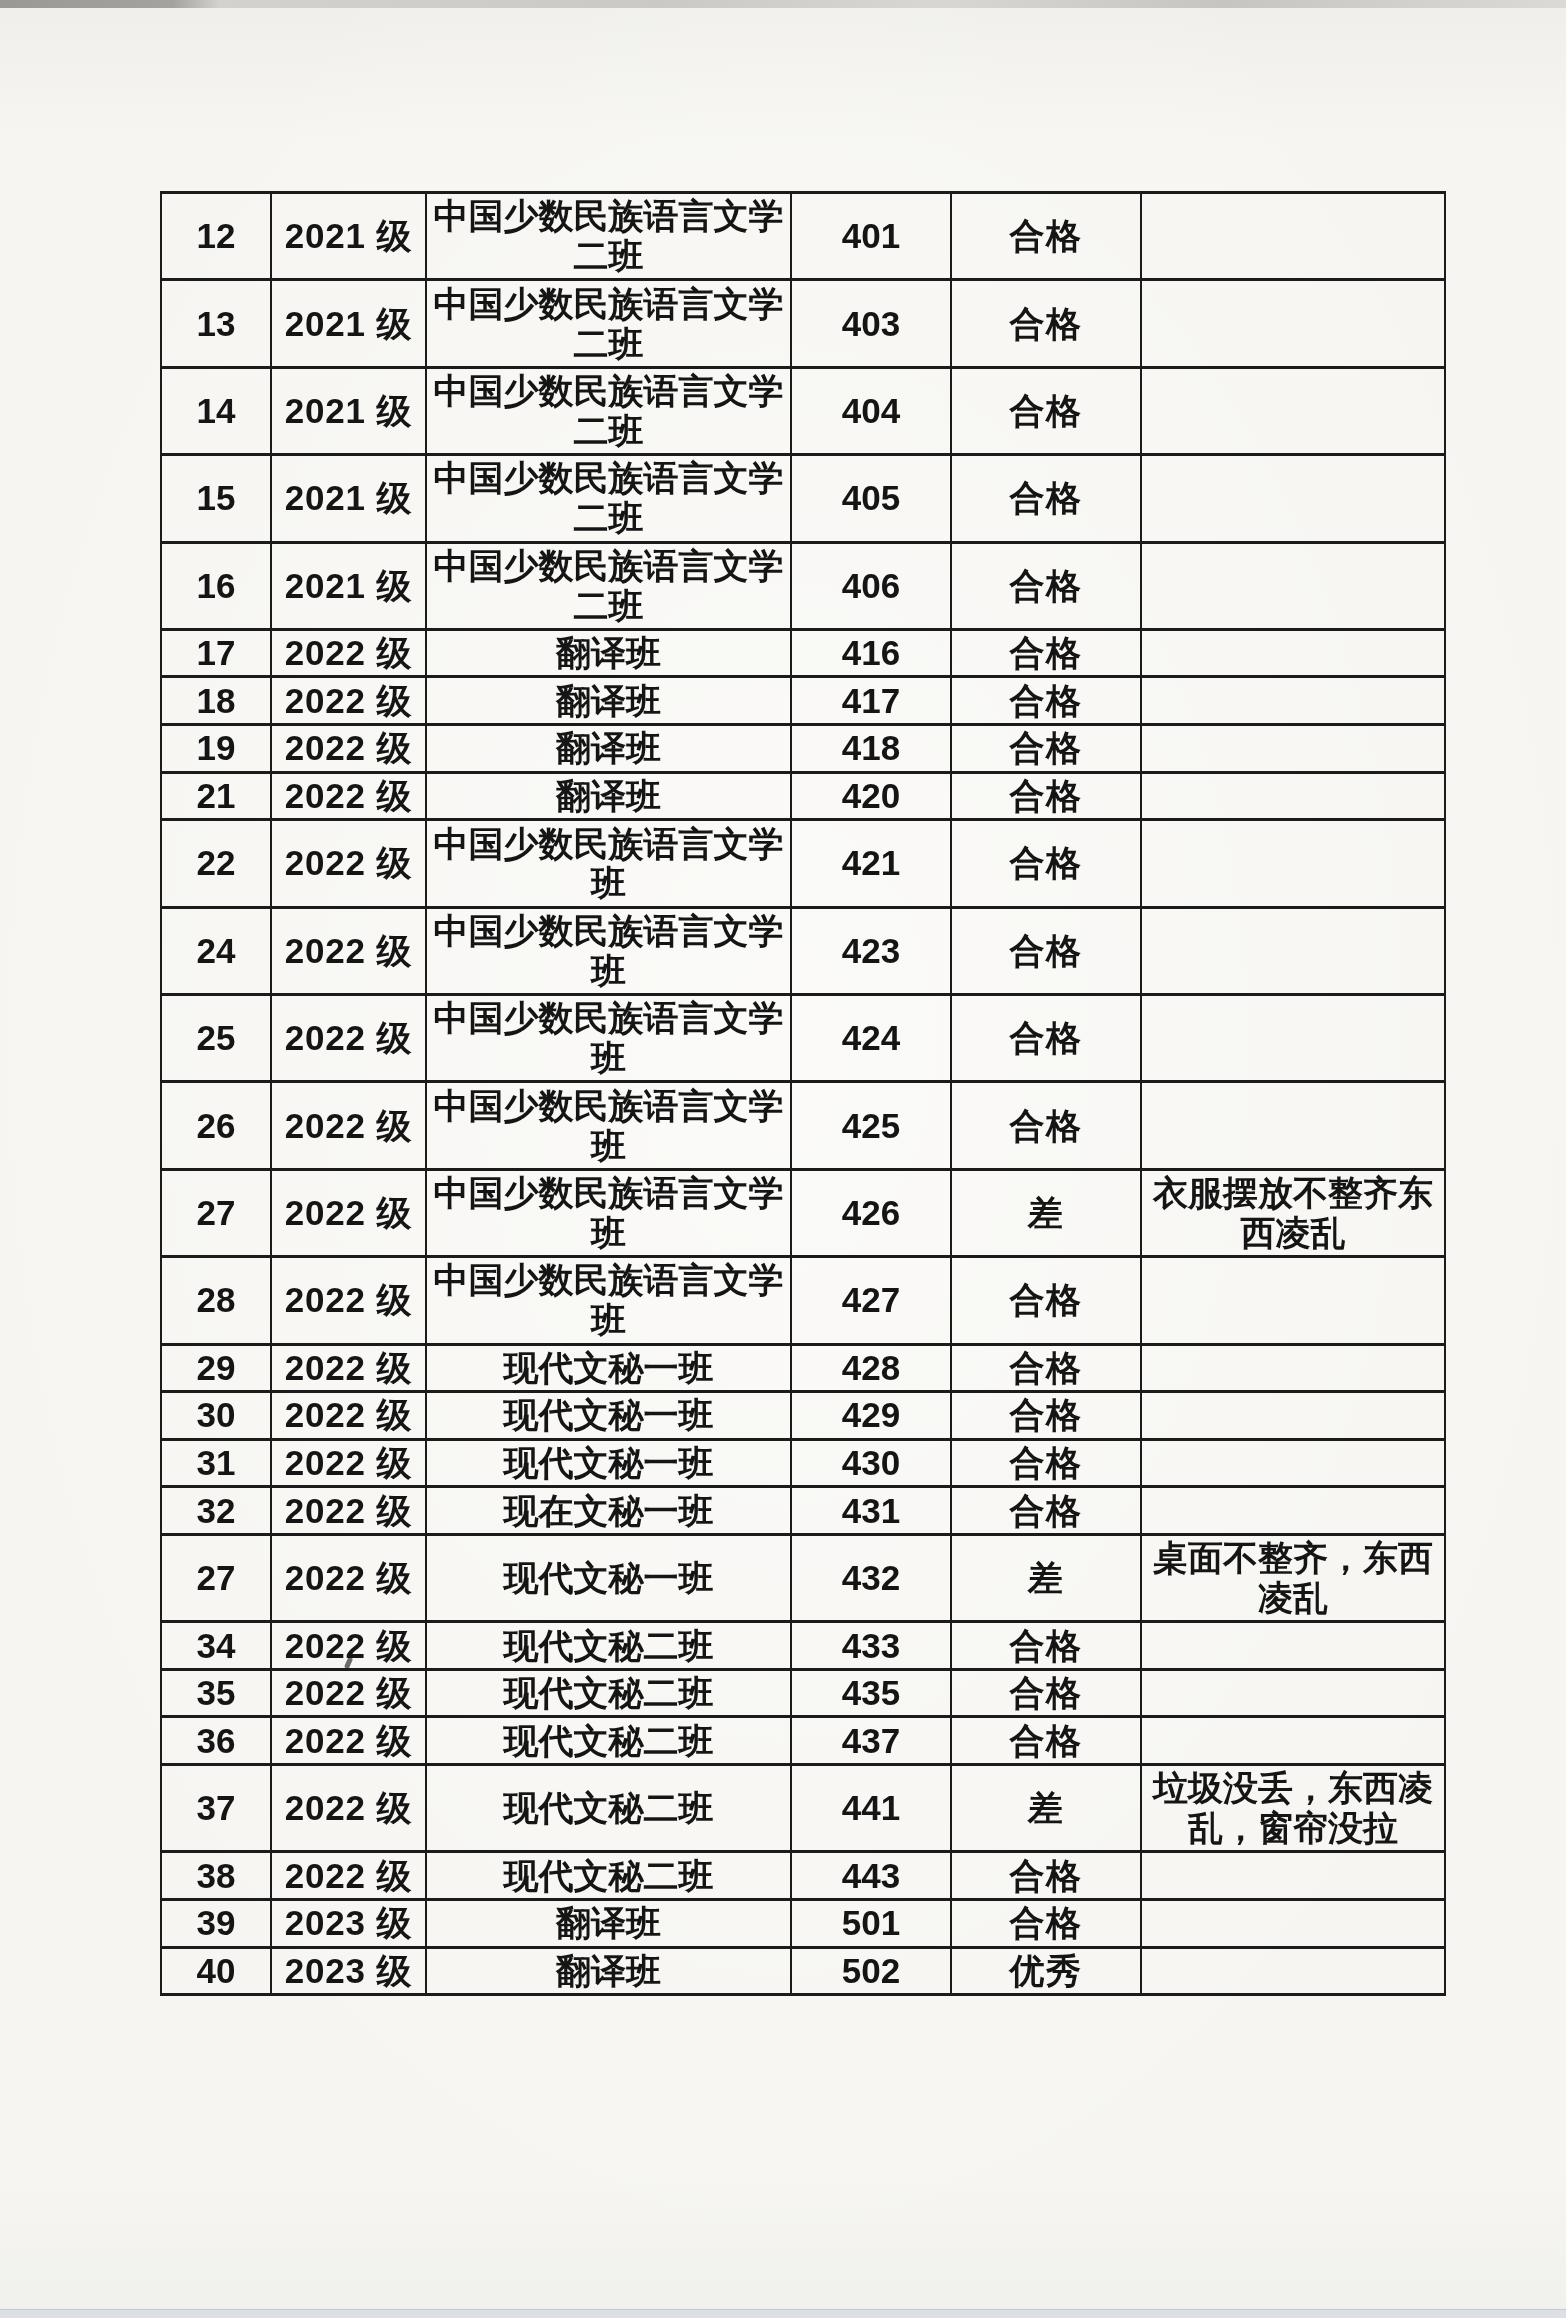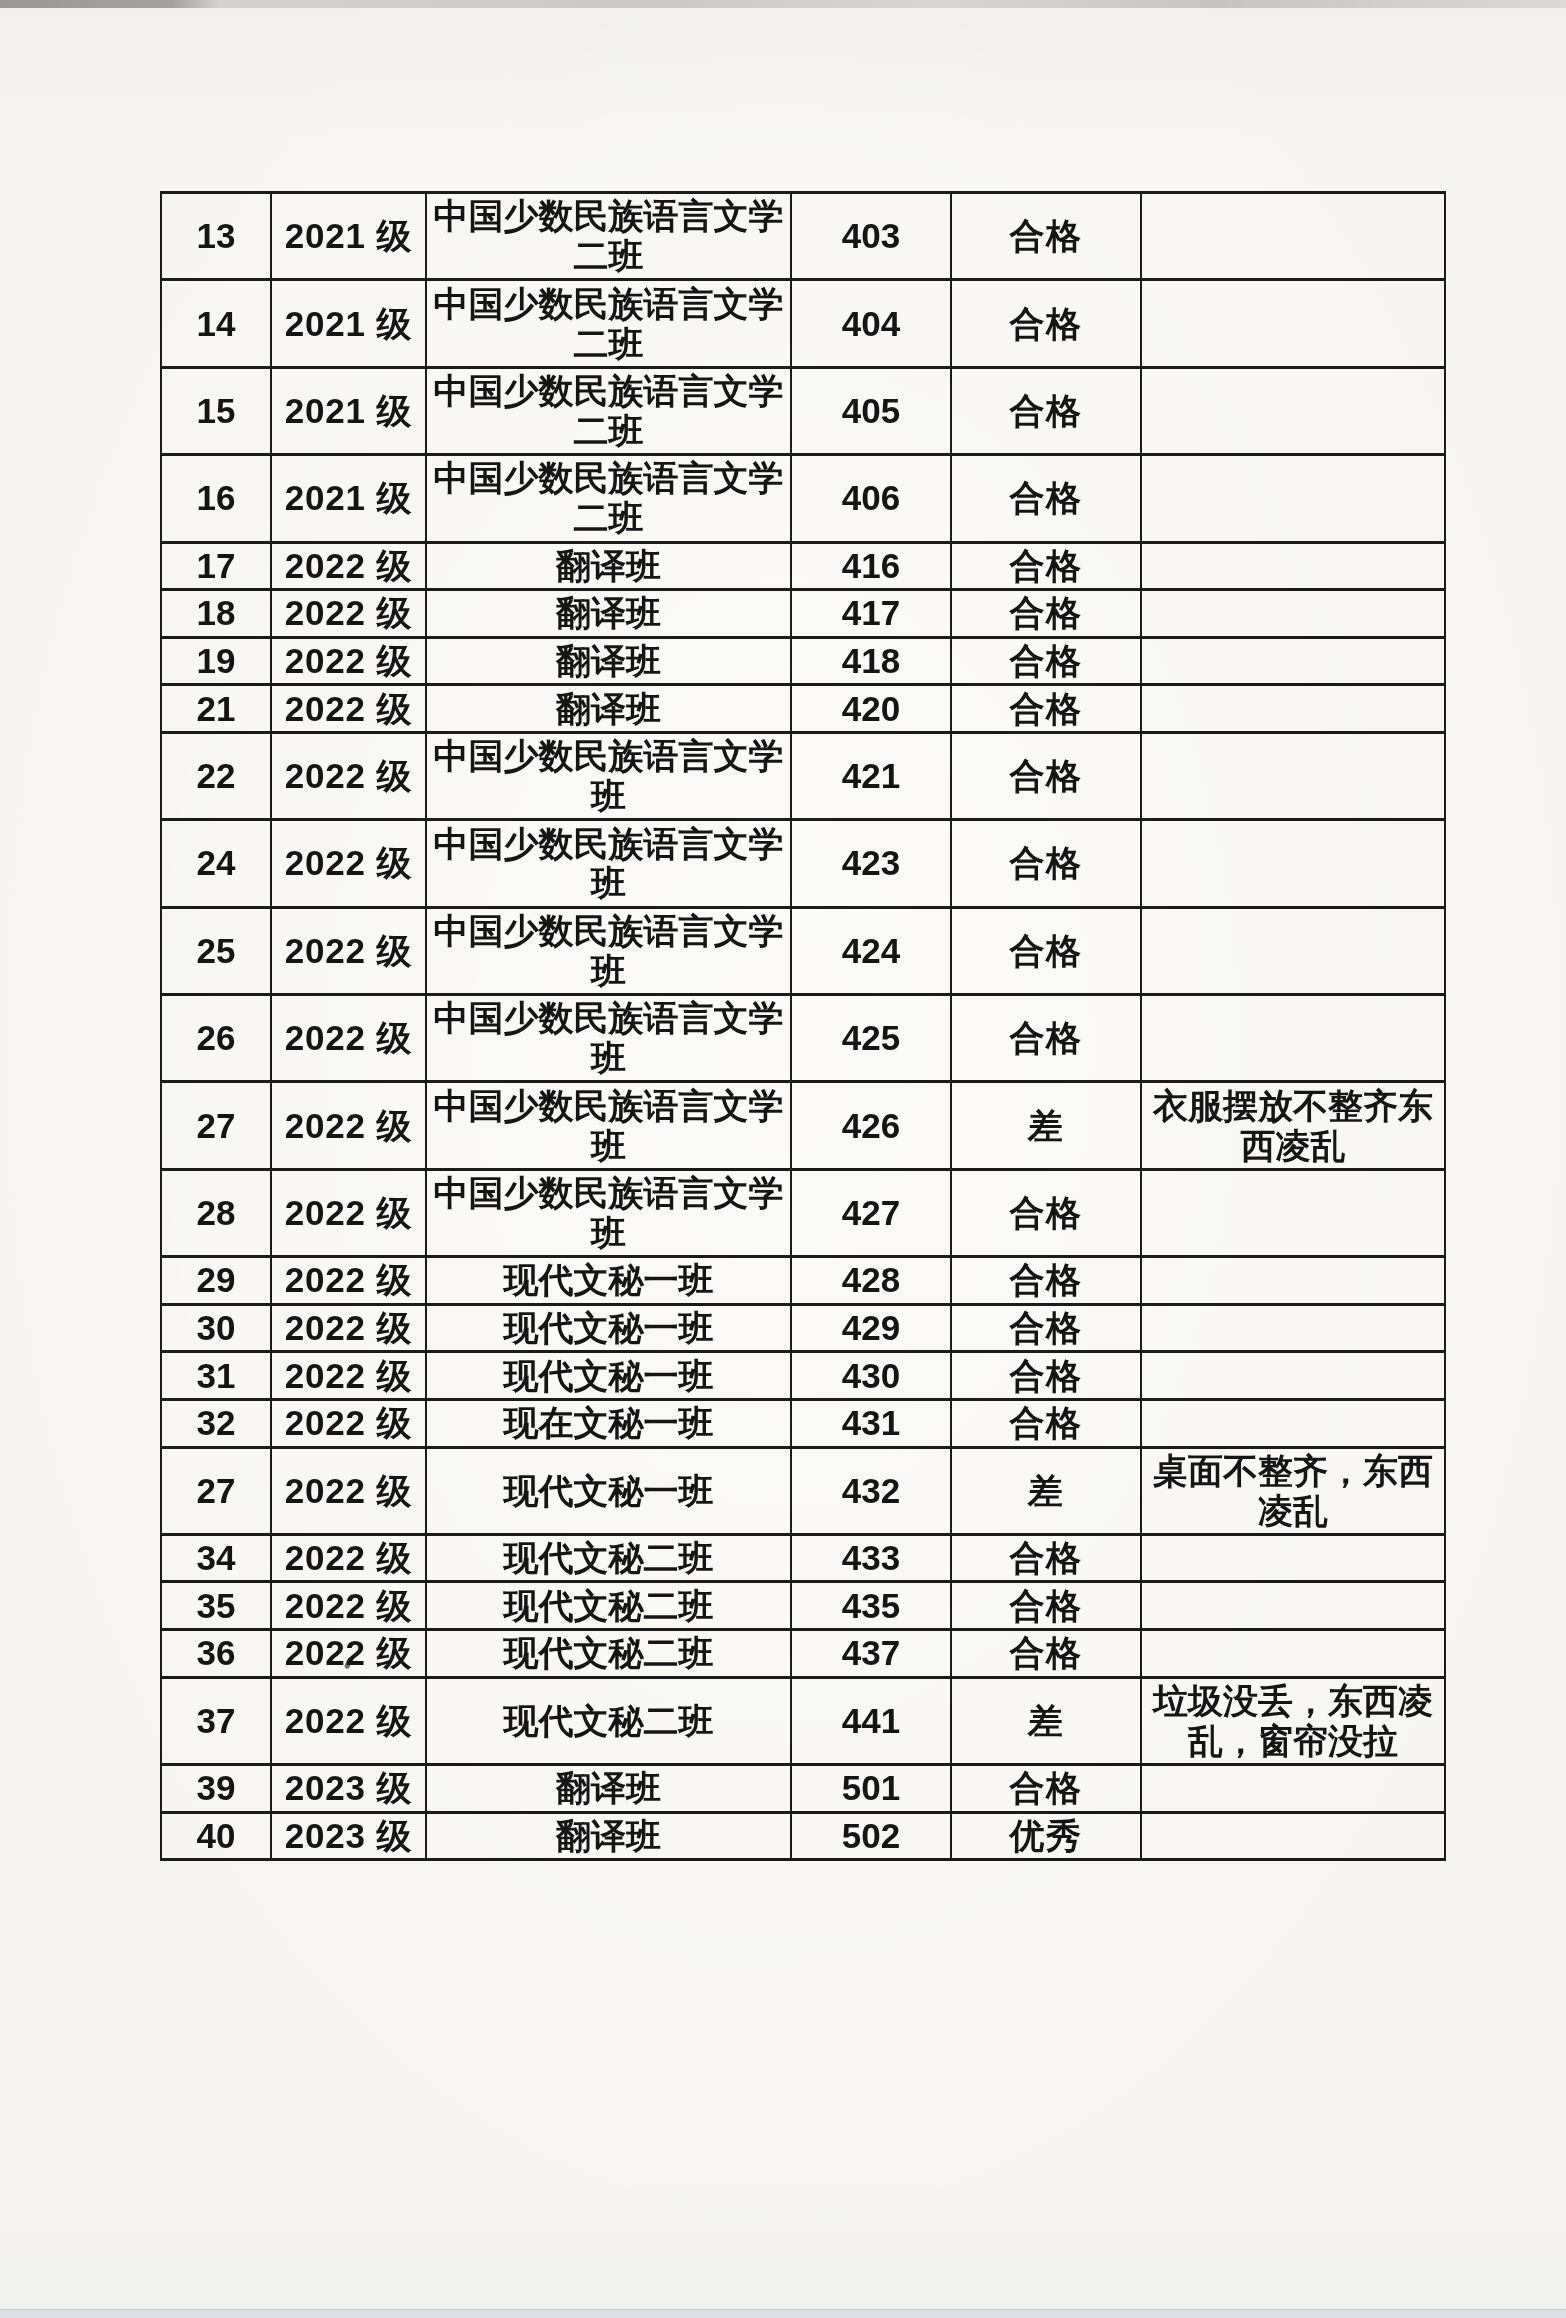--- a/index.html
+++ b/index.html
@@ -91,20 +91,28 @@
   <colgroup>
     <col style="width:110px">
     <col style="width:155px">
     <col style="width:365px">
     <col style="width:160px">
     <col style="width:190px">
     <col style="width:304px">
   </colgroup>
   <tbody id="table-body">
       <tr>
+    <td class="c-no">12</td>
+    <td class="c-grade">2021 级</td>
+    <td class="c-class">中国少数民族语言文学二班</td>
+    <td class="c-room">401</td>
+    <td class="c-result">合格</td>
+    <td class="c-remark"></td>
+  </tr>
+      <tr>
     <td class="c-no">13</td>
     <td class="c-grade">2021 级</td>
     <td class="c-class">中国少数民族语言文学二班</td>
     <td class="c-room">403</td>
     <td class="c-result">合格</td>
     <td class="c-remark"></td>
   </tr>
       <tr>
     <td class="c-no">14</td>
     <td class="c-grade">2021 级</td>
@@ -275,20 +283,28 @@
   </tr>
       <tr>
     <td class="c-no">37</td>
     <td class="c-grade">2022 级</td>
     <td class="c-class">现代文秘二班</td>
     <td class="c-room">441</td>
     <td class="c-result">差</td>
     <td class="c-remark">垃圾没丢，东西凌乱，窗帘没拉</td>
   </tr>
       <tr>
+    <td class="c-no">38</td>
+    <td class="c-grade">2022 级</td>
+    <td class="c-class">现代文秘二班</td>
+    <td class="c-room">443</td>
+    <td class="c-result">合格</td>
+    <td class="c-remark"></td>
+  </tr>
+      <tr>
     <td class="c-no">39</td>
     <td class="c-grade">2023 级</td>
     <td class="c-class">翻译班</td>
     <td class="c-room">501</td>
     <td class="c-result">合格</td>
     <td class="c-remark"></td>
   </tr>
       <tr>
     <td class="c-no">40</td>
     <td class="c-grade">2023 级</td>

